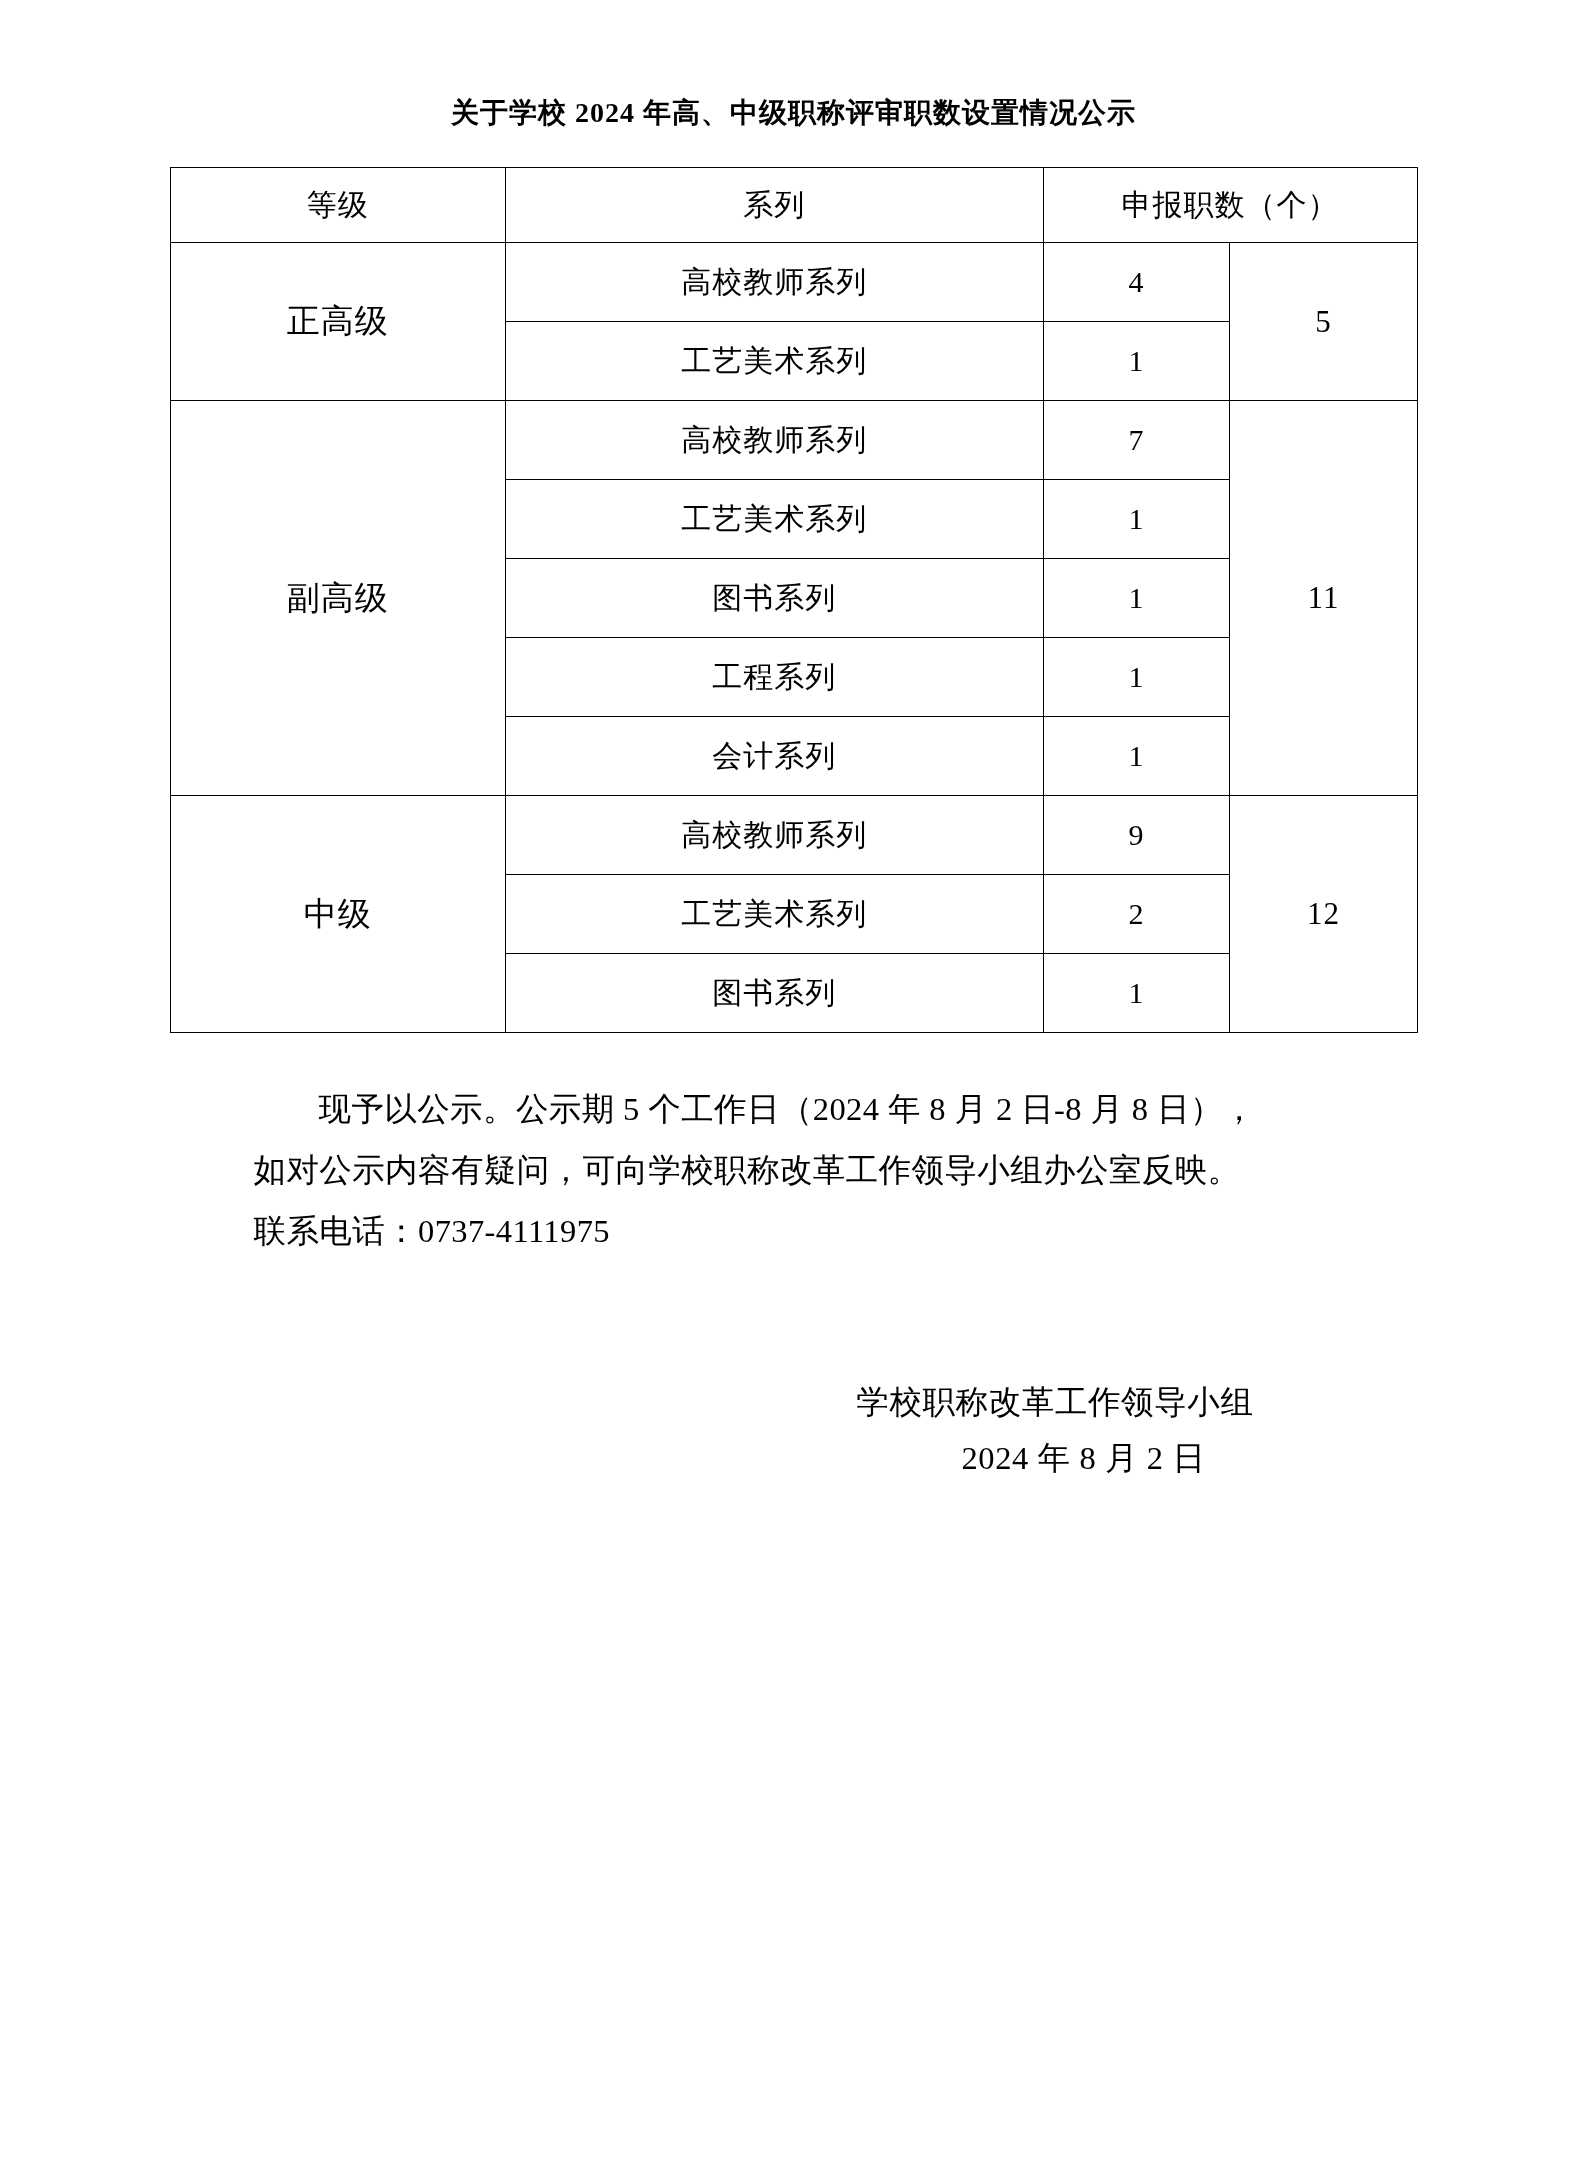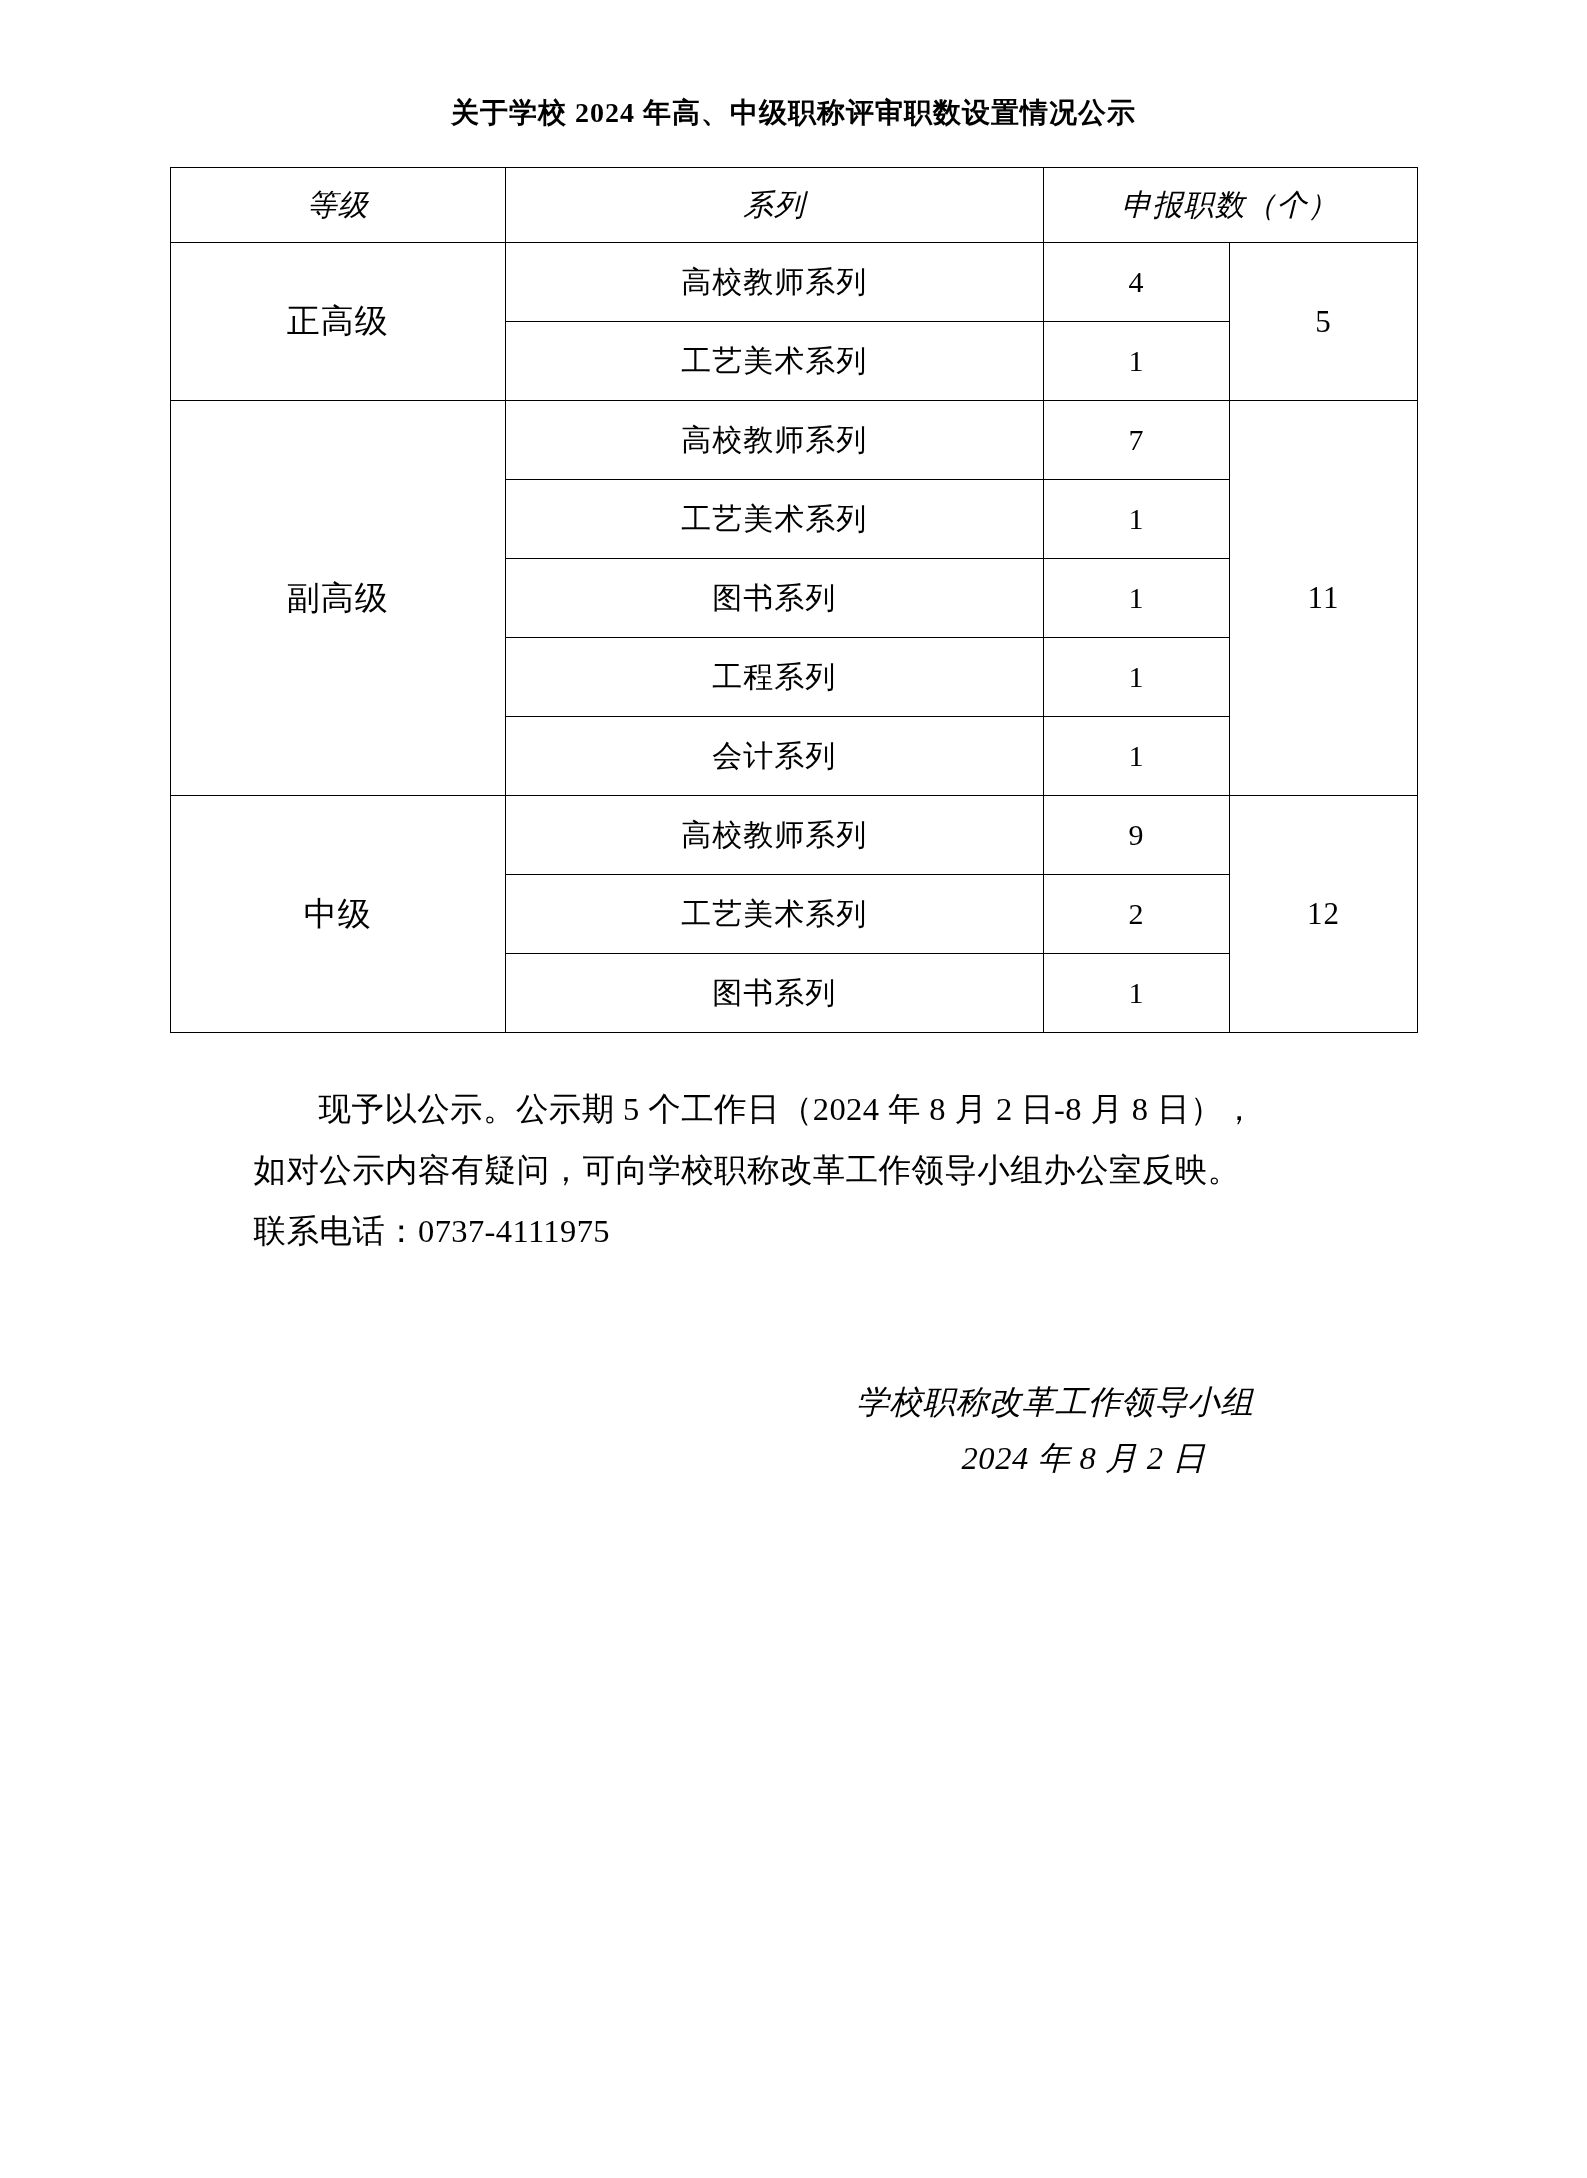--- a/index.html
+++ b/index.html
@@ -69,21 +69,21 @@
     vertical-align: middle;
     font-weight: normal;
     letter-spacing: 1px;
     padding: 0;
   }
 
   th.col-grade { width: 278px; }
   th.col-series { width: 446px; }
   th.col-count { width: 310px; }
 
-  tr.header-row td, tr.header-row th { height: 74px; font-style: italic; }
+  tr.header-row td, tr.header-row th { height: 74px; }
   tr.data-row td { height: 78px; }
 
   td.grade-cell {
     font-size: 33px;
   }
   td.total-cell {
     font-size: 31px;
   }
   td.count-cell {
     font-size: 30px;
@@ -102,21 +102,20 @@
     white-space: nowrap;
   }
   .closing-line.indent { text-indent: 65px; }
 
   .sign-block {
     margin: 0 auto;
     width: 1080px;
     padding-top: 112px;
     text-align: right;
     padding-right: 160px;
-    font-style: italic;
   }
   .sign-line {
     font-size: 32.5px;
     line-height: 56px;
     letter-spacing: 0.6px;
     white-space: nowrap;
   }
   .sign-line.date {
     padding-right: 48px;
   }

